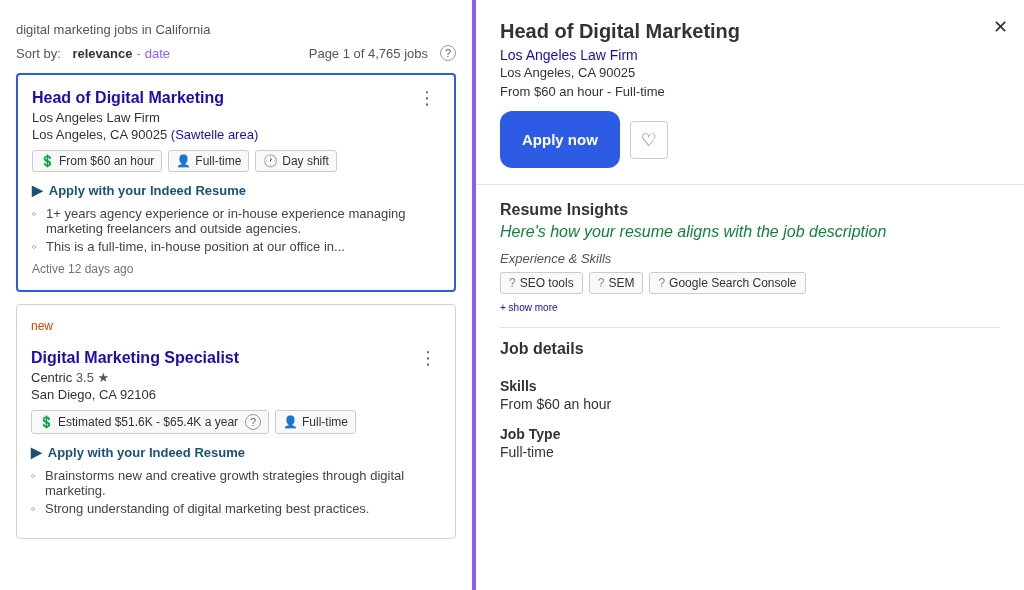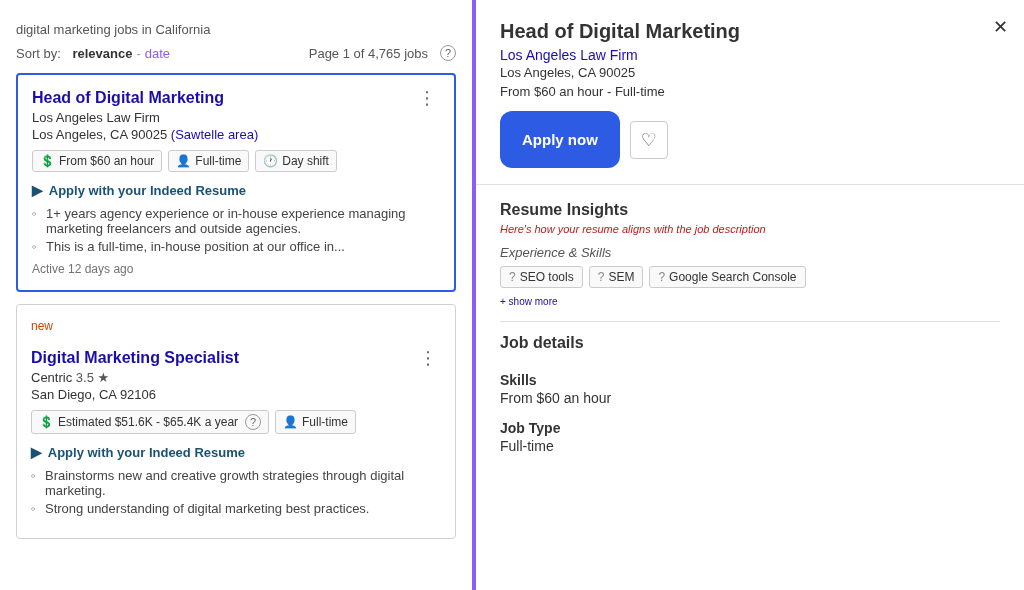--- a/index.html
+++ b/index.html
@@ -321,22 +321,22 @@
     }
 
     .section-title {
       font-size: 16px;
       font-weight: bold;
       color: #333;
       margin-bottom: 4px;
     }
 
     .section-subtitle {
-      font-size: 11px;
-      color: #b91c1c;
+      font-size: 16px;
+      color: #15803d;
       font-style: italic;
       margin-bottom: 10px;
     }
 
     .skills-label {
       font-size: 13px;
       color: #555;
       margin-bottom: 6px;
       font-style: italic;
     }

